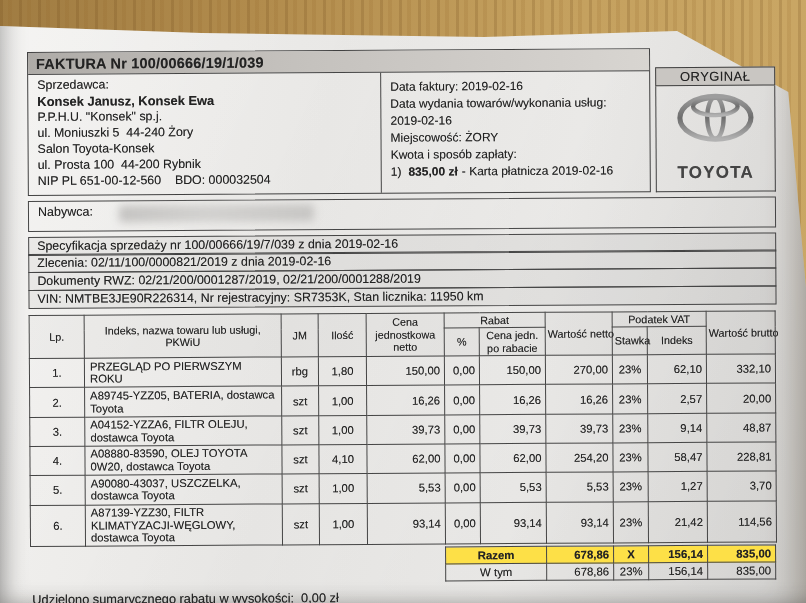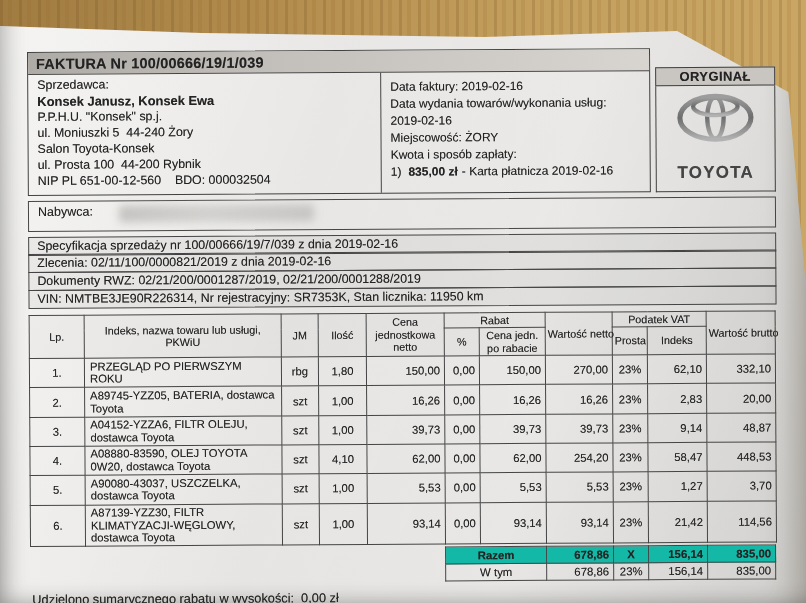--- a/index.html
+++ b/index.html
@@ -47,21 +47,21 @@
   }
   .hdr-cols{ display:flex; }
   .seller-box{ width:352px; padding:3px 9px 5px; font-size:12.4px; line-height:1.28; }
   .seller-name{ font-weight:bold; font-size:12.9px; }
   .meta-box{ flex:1; border-left:1.4px solid #454545; padding:6px 9px; font-size:12px; line-height:1.42; }
   .pay-amount{ font-weight:bold; margin:16px 4px; }
   .pay-prefix{ margin-right:3px; }
   .hdr-logo{ width:120px; margin-left:5px; display:flex; flex-direction:column; }
   .oryginal-bar{
     margin-top:19px; border:1.5px solid #404040; background:#c9c6c2;
-    text-align:center; font-weight:bold; font-size:13px; letter-spacing:.4px; padding:1px 0;
+    text-align:center; font-weight:normal; font-size:13px; letter-spacing:.4px; padding:1px 0;
   }
   .logo-box{
     flex:1; border:1.5px solid #404040; border-top:none;
     display:flex; flex-direction:column; align-items:center; justify-content:center; gap:20px; padding:4px 0;
   }
   .toyota-word{ font-weight:bold; font-size:17px; letter-spacing:1.2px; color:#444; }
 
   
   .buyer-box{ position:relative; margin-top:5px; height:31px; padding:3px 9px; font-size:12.5px; }
   .redaction{
@@ -88,21 +88,21 @@
     padding:1px 2px; line-height:1.15; background:rgba(0,0,0,.02);
   }
   .nowrap{ white-space:nowrap; }
   td.l{ text-align:left; line-height:1.12; padding:1.5px 5px; }
   td.c{ text-align:center; }
   td.r{ text-align:right; }
 
   
   .totals{ width:330px; margin-left:415px; margin-top:2px; font-size:11.4px; }
   .totals td{ border:1.3px solid #454545; padding:2px 4px; }
-  .totals .razem td{ background:#14b8a6; font-weight:bold; }
+  .totals .razem td{ background:#fde047; font-weight:bold; }
 
   
   .footer{ margin-top:8px; padding-left:2px; }
   .f-line{ line-height:1.2; margin-bottom:3.5px; }
   .f-discount{ font-size:12.8px; }
   .f-val-gap{ margin-left:7px; }
 </style>
 </head>
 <body>
 
@@ -186,21 +186,21 @@
         <th rowspan="2">Ilość</th>
         <th rowspan="2">Cena jednostkowa netto</th>
         <th colspan="2">Rabat</th>
         <th rowspan="2" class="nowrap">Wartość netto</th>
         <th colspan="2">Podatek VAT</th>
         <th rowspan="2" class="nowrap">Wartość brutto</th>
       </tr>
       <tr>
         <th>%</th>
         <th>Cena jedn. po rabacie</th>
-        <th>Prosta</th>
+        <th>Stawka</th>
         <th>Indeks</th>
       </tr>
     </thead>
     <tbody>
       <tr>
         <td class="c">1.</td>
         <td class="l">PRZEGLĄD PO PIERWSZYM ROKU</td>
         <td class="c">rbg</td>
         <td class="c">1,80</td>
         <td class="r">150,00</td>
@@ -214,21 +214,21 @@
       <tr>
         <td class="c">2.</td>
         <td class="l">A89745-YZZ05, BATERIA, dostawca Toyota</td>
         <td class="c">szt</td>
         <td class="c">1,00</td>
         <td class="r">16,26</td>
         <td class="r">0,00</td>
         <td class="r">16,26</td>
         <td class="r">16,26</td>
         <td class="c">23%</td>
-        <td class="r">2,83</td>
+        <td class="r">2,57</td>
         <td class="r">20,00</td>
       </tr>
       <tr>
         <td class="c">3.</td>
         <td class="l">A04152-YZZA6, FILTR OLEJU, dostawca Toyota</td>
         <td class="c">szt</td>
         <td class="c">1,00</td>
         <td class="r">39,73</td>
         <td class="r">0,00</td>
         <td class="r">39,73</td>
@@ -241,21 +241,21 @@
         <td class="c">4.</td>
         <td class="l">A08880-83590, OLEJ TOYOTA 0W20, dostawca Toyota</td>
         <td class="c">szt</td>
         <td class="c">4,10</td>
         <td class="r">62,00</td>
         <td class="r">0,00</td>
         <td class="r">62,00</td>
         <td class="r">254,20</td>
         <td class="c">23%</td>
         <td class="r">58,47</td>
-        <td class="r">448,53</td>
+        <td class="r">228,81</td>
       </tr>
       <tr>
         <td class="c">5.</td>
         <td class="l">A90080-43037, USZCZELKA, dostawca Toyota</td>
         <td class="c">szt</td>
         <td class="c">1,00</td>
         <td class="r">5,53</td>
         <td class="r">0,00</td>
         <td class="r">5,53</td>
         <td class="r">5,53</td>

